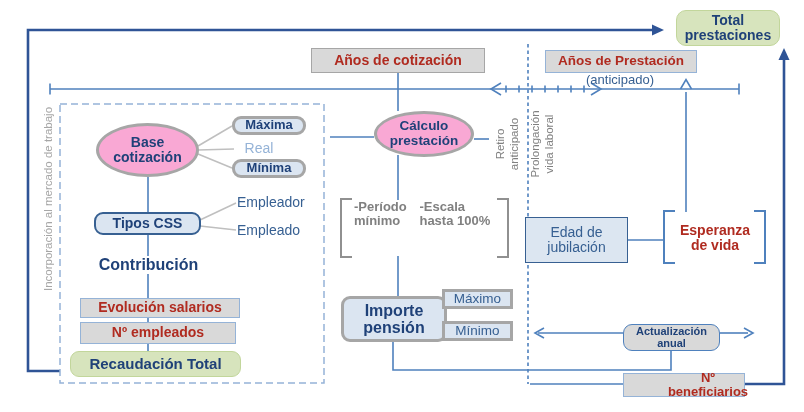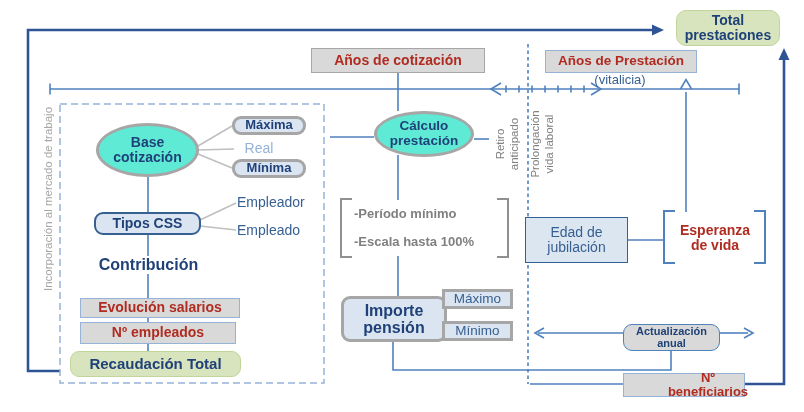--- a/index.html
+++ b/index.html
@@ -7,24 +7,24 @@
          font-family:"Liberation Sans", sans-serif;margin-left:8px;}
   #wires{position:absolute;left:0;top:0;width:804px;height:412px;}
   .node{position:absolute;box-sizing:border-box;display:flex;align-items:center;justify-content:center;
         text-align:center;line-height:1.08;}
   .navy{color:#1f4178;font-weight:bold;border-radius:9px;}
   .blue{color:#376092;}
   .red{color:#b02b20;font-weight:bold;}
   .greybox{background:#d9d9d9;border:1px solid #95b3d7;}
   .greybox2{background:#d9d9d9;border:1px solid #a6a6a6;}
   .bluebox{background:#dbe5f1;border:3px solid #a6a6a6;}
-  .ellipse{background:#5eead4;border:3px solid #a6a6a6;border-radius:50%;}
+  .ellipse{background:#f9a8d4;border:3px solid #a6a6a6;border-radius:50%;}
   .green{background:#d7e4bd;border:1px solid #c2d69b;}
   .rot{transform:translate(-50%,-50%) rotate(-90deg);}
-  .note{flex-direction:column;align-items:flex-start;justify-content:space-around;background:#fff;
+  .note{align-items:flex-start;justify-content:space-around;background:#fff;
         color:#808080;font-weight:bold;text-align:left;}
 </style>
 </head>
 <body>
 
 <div id="stage">
 
   <svg id="wires" viewBox="0 0 804 412" xmlns="http://www.w3.org/2000/svg">
 
     <g stroke="#2f5496" stroke-width="2.6" fill="none">
@@ -99,21 +99,21 @@
       <path d="M 746 211 H 757 V 263 H 746"></path>
     </g>
   </svg>
 
   <div class="node green navy" style="left:668px;top:10px;width:104px;height:36px;border-radius:10px;font-size:14px;">Total prestaciones</div>
 
   <div class="node greybox2 red" style="left:303px;top:48px;width:174px;height:25px;font-size:14px;">Años de cotización</div>
 
   <div class="node greybox red" style="left:537px;top:50px;width:152px;height:23px;font-size:13.5px;">Años de Prestación</div>
 
-  <div class="node blue" style="left:560px;top:72px;width:104px;height:16px;font-size:13px;">(vitalicia)</div>
+  <div class="node blue" style="left:560px;top:72px;width:104px;height:16px;font-size:13px;">(anticipado)</div>
 
   <div class="node ellipse navy" style="left:88px;top:123px;width:103px;height:54px;font-size:14px;">Base cotización</div>
 
   <div class="node bluebox navy" style="left:224px;top:116px;width:74px;height:19px;font-size:13px;">Máxima</div>
 
   <div class="node" style="left:226px;top:141px;width:50px;height:16px;font-size:14px;color:#95b3d7;">Real</div>
 
   <div class="node bluebox navy" style="left:224px;top:159px;width:74px;height:19px;font-size:13px;">Mínima</div>
 
   <div class="node ellipse navy" style="left:366px;top:111px;width:100px;height:46px;font-size:13.5px;">Cálculo prestación</div>

